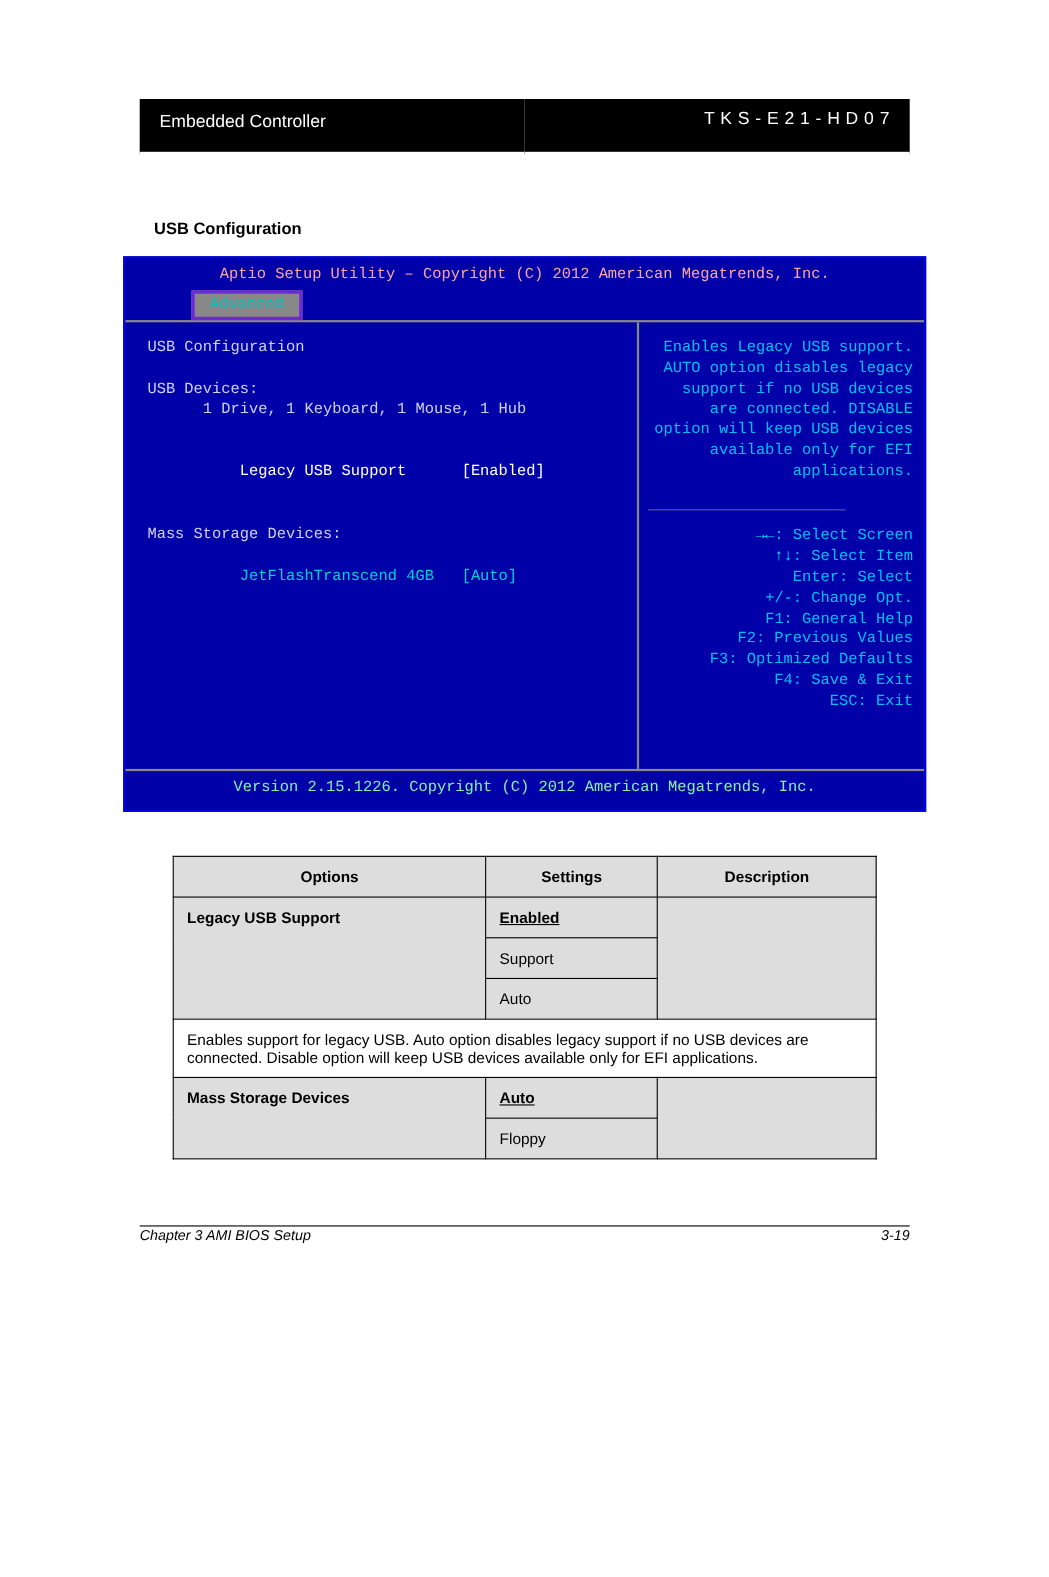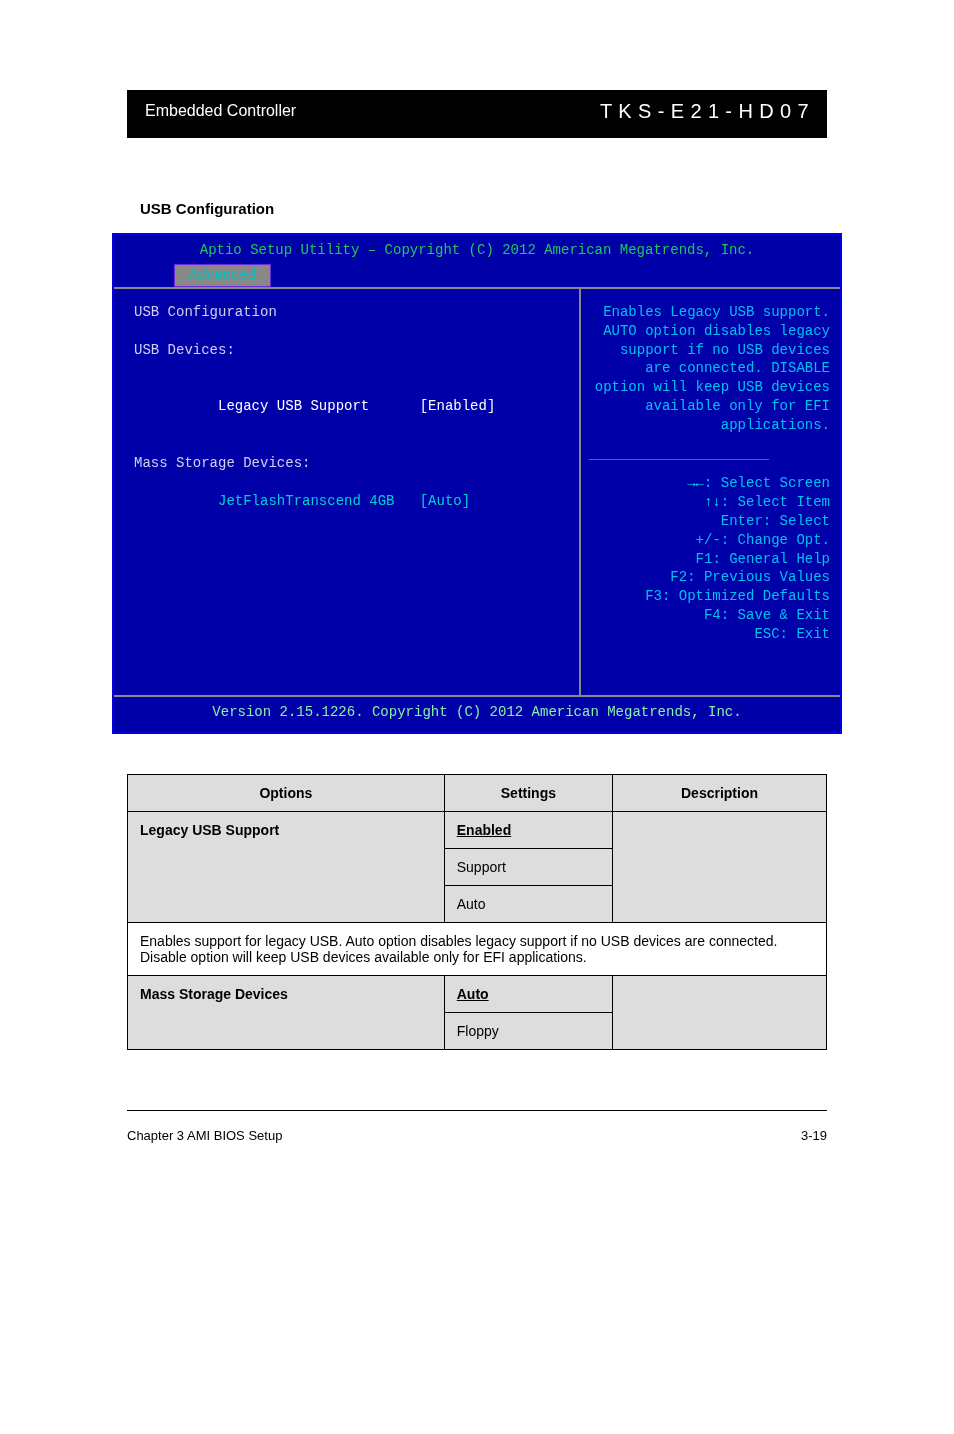--- a/index.html
+++ b/index.html
@@ -29,21 +29,21 @@
     border-bottom: 2px solid #fff;
     padding: 12px 18px;
     color: #fff;
     font-size: 16px;
   }
   .header-right {
     flex: 1;
     background: #000000;
     border-bottom: 2px solid #fff;
     color: #fff;
-    font-size: 20px;
+    font-size: 16px;
     padding: 10px 18px;
     text-align: right;
     letter-spacing: 0.4px;
   }
   .usb-label {
     margin: 60px 0 16px 120px;
     font-weight: bold;
     font-size: 15px;
   }
 
@@ -55,31 +55,31 @@
     font-size: 14px;
     color: #b0b0c0;
     border: 2px solid #0000e0;
     background: #0000a8;
     line-height: 1.35;
   }
   .bios-top {
     background: #0000a8;
     text-align: center;
     padding: 6px 0 0;
-    color: #22c55e;
+    color: #fca5a5;
   }
   .bios-tabs {
     display: flex;
     margin: 4px 0 0 60px;
   }
   .bios-tab {
     background: #888888;
     color: #00c0c0;
     padding: 1px 14px;
-    border: 1px solid #6d28d9;
+    border: 3px solid #6d28d9;
     font-family: "Courier New", monospace;
     text-align: right;
   }
   .bios-body {
     display: flex;
     border-top: 2px solid #888888;
     border-bottom: 2px solid #888888;
     height: 410px;
   }
   .bios-left {
@@ -104,21 +104,21 @@
   }
   .key-cyan { color: #00f0f0; }
   .bios-footer {
     text-align: center;
     padding: 6px 0 10px;
     color: #86efac;
   }
 
   
   .opts {
-    width: 700px;
+    width: 640px;
     margin: 0 auto;
     border-collapse: collapse;
     font-size: 14px;
   }
   .opts td, .opts th {
     border: 1px solid #000;
     padding: 10px 12px;
     vertical-align: top;
   }
   .opts thead th {
@@ -136,22 +136,23 @@
   .opts .val-default { text-decoration: underline; font-weight: bold; }
   .desc-row td {
     background: #ffffff;
   }
 
   .footer-row {
     width: 700px;
     margin: 60px auto 0;
     border-top: 1px solid #000;
     display: flex;
+    font-style: italic;
     font-size: 13px;
-    padding-top: 17px;
+    padding-top: 0;
   }
   .footer-row .left { flex: 1; }
   .footer-row .right { }
 </style>
 </head>
 <body>
 
 <div class="page">
 
   <div class="header-bar">
@@ -164,20 +165,21 @@
   <div class="bios">
     <div class="bios-top">Aptio Setup Utility – Copyright (C) 2012 American Megatrends, Inc.</div>
     <div class="bios-tabs">
       <div class="bios-tab">Advanced</div>
     </div>
     <div class="bios-body">
       <div class="bios-left">
         <div class="line">USB Configuration</div>
         <br>
         <div class="line">USB Devices:</div>
+        <div class="line">      1 Drive, 1 Keyboard, 1 Mouse, 1 Hub</div>
         <br>
         <div class="line">
           <span class="value">Legacy USB Support</span>      <span class="value">[Enabled]</span>
         </div>
         <br>
         <div class="line">Mass Storage Devices:</div>
         <div class="line">
           <span class="hl">JetFlashTranscend 4GB</span>   <span class="hl">[Auto]</span>
         </div>
       </div>

